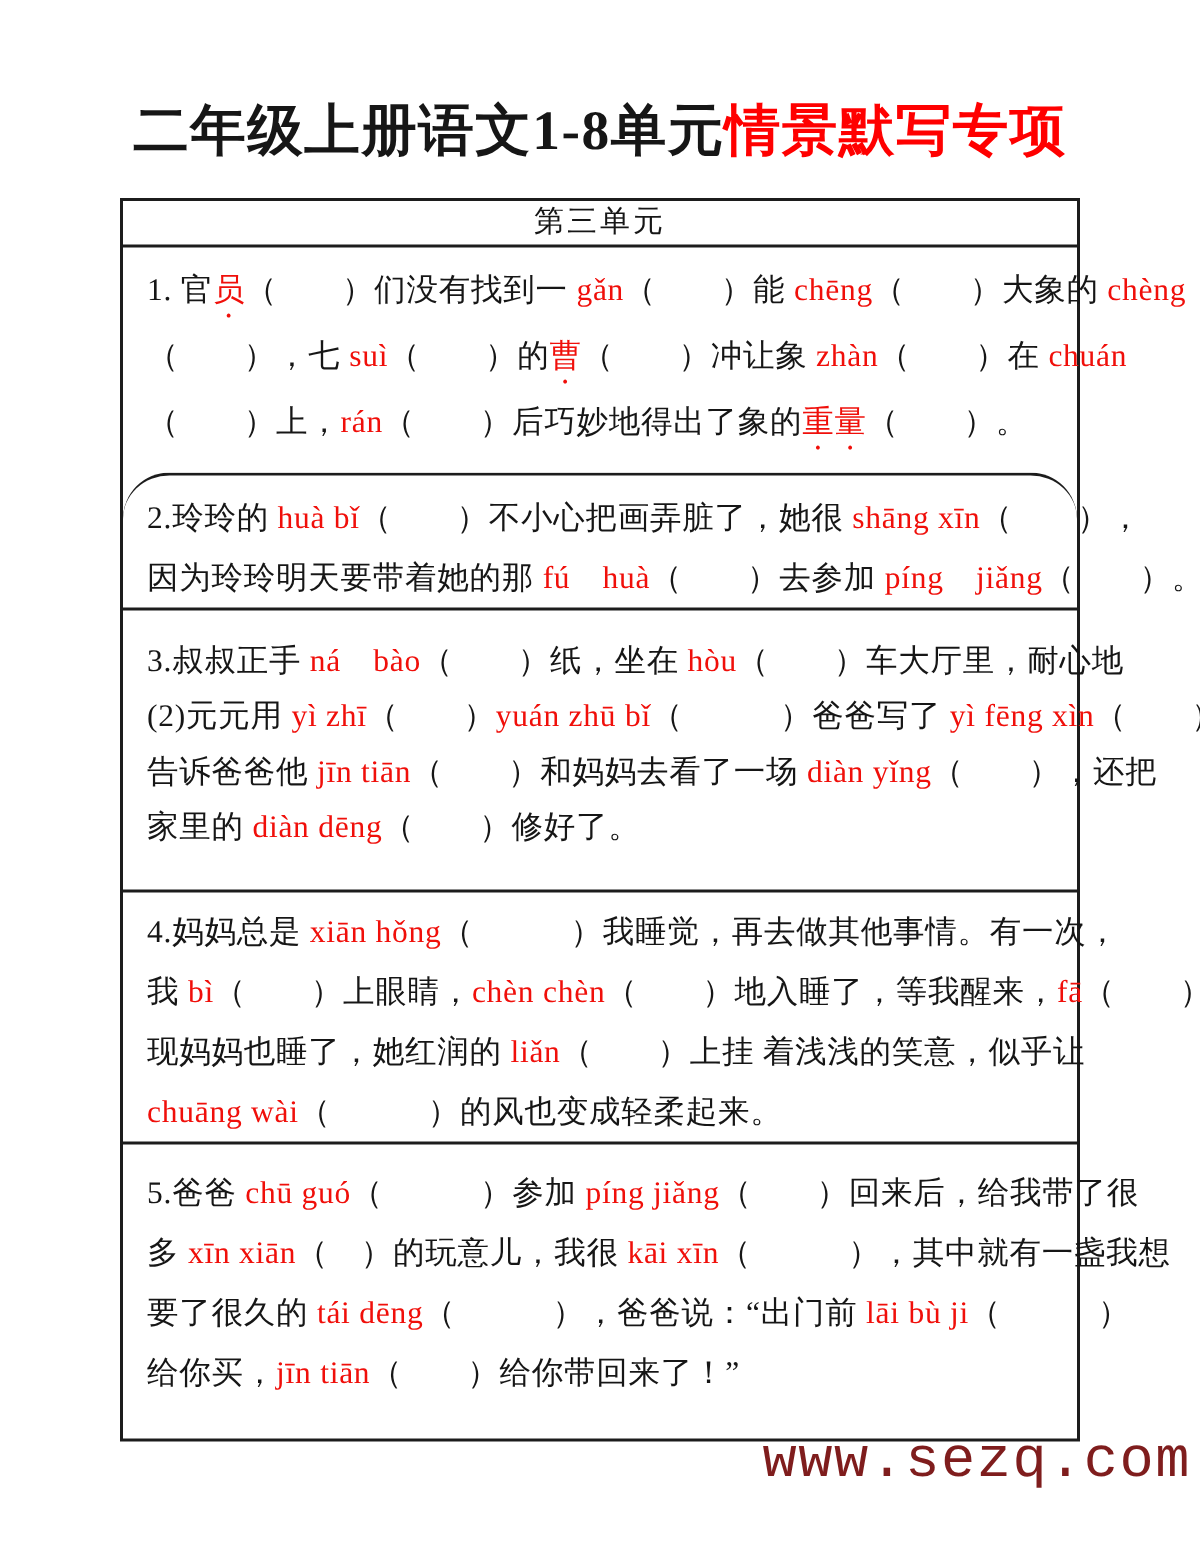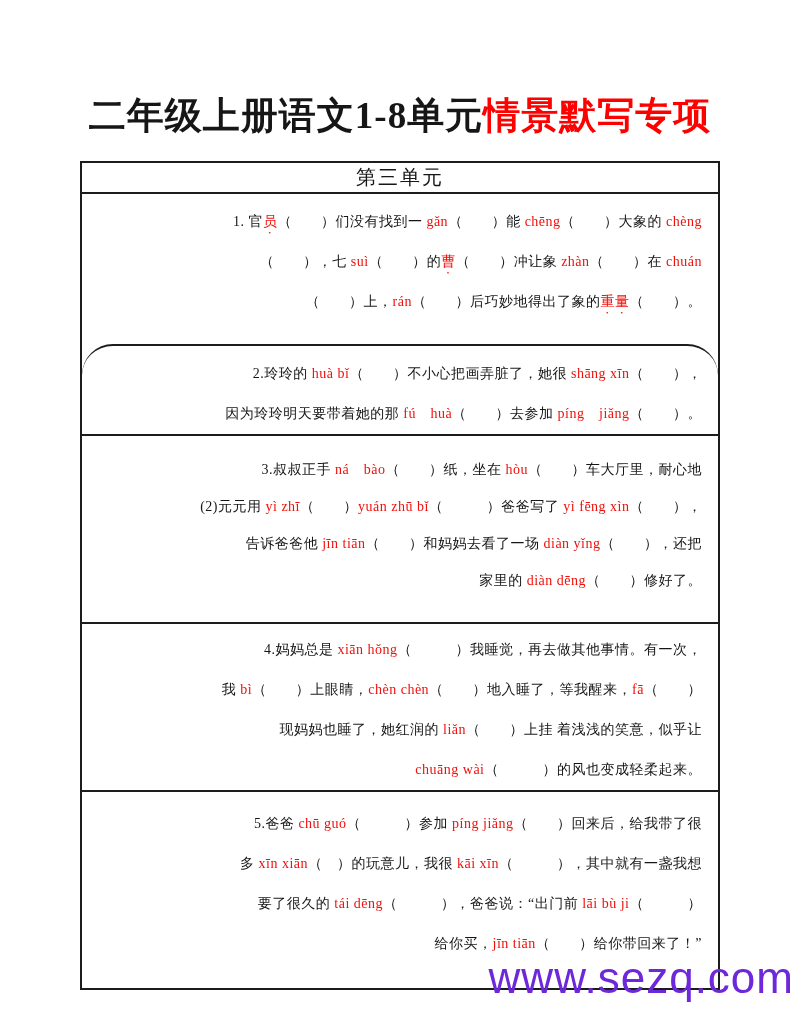--- a/index.html
+++ b/index.html
@@ -7,21 +7,21 @@
     width:800px;height:1035px;
     background:#ffffff;
     position:relative;
     overflow:hidden;
     font-family:"Liberation Serif","DejaVu Serif",serif;
     color:#161616;
   }
   .page-title{
     width:800px;
     text-align:center;
-    margin-top:91px;
+    margin-top:62px;
     font-size:37px;
     font-weight:700;
     letter-spacing:1px;
     white-space:nowrap;
   }
   .page-title .red-part{color:#ff0000;}
   .worksheet-table{
     width:640px;
     margin:20px auto 0 auto;
     border:2px solid #1c1c1c;
@@ -32,46 +32,45 @@
     height:29px;
     line-height:29px;
     text-align:center;
     font-size:20px;
     letter-spacing:2px;
   }
   .row{
     border-top:2px solid #1c1c1c;
     box-sizing:border-box;
     padding:8px 16px 0 16px;
-    font-size:14px;
+    font-size:21px;
     line-height:40px;
     letter-spacing:0.5px;
-    text-align:right;
   }
   .row-0{min-height:152px;}
   .row-1{min-height:88px;border-radius:31px;}
   .row-2{min-height:188px;line-height:37px;padding-top:15px;}
   .row-3{min-height:168px;padding-top:6px;}
   .row-4{min-height:198px;padding-top:12px;}
   .line{white-space:nowrap;}
   .black{color:#161616;}
   .red{color:#f00f0a;}
   .em{
     -webkit-text-emphasis:filled dot #f00f0a;
     text-emphasis:filled dot #f00f0a;
     -webkit-text-emphasis-position:under left;
     text-emphasis-position:under left;
   }
   .watermark{
     position:absolute;
     right:6px;
     top:953px;
-    font-family:Liberation Sans, sans-serif;
-    font-size:44px;
-    color:#6d28d9;
+    font-family:Liberation Mono, monospace;
+    font-size:38px;
+    color:#7f1d1d;
     letter-spacing:1px;
   }
 </style>
 </head>
 <body>
 
 <div class="page-title">
   <span>二年级上册语文1-8单元</span><span class="red-part">情景默写专项</span>
 </div>
 

